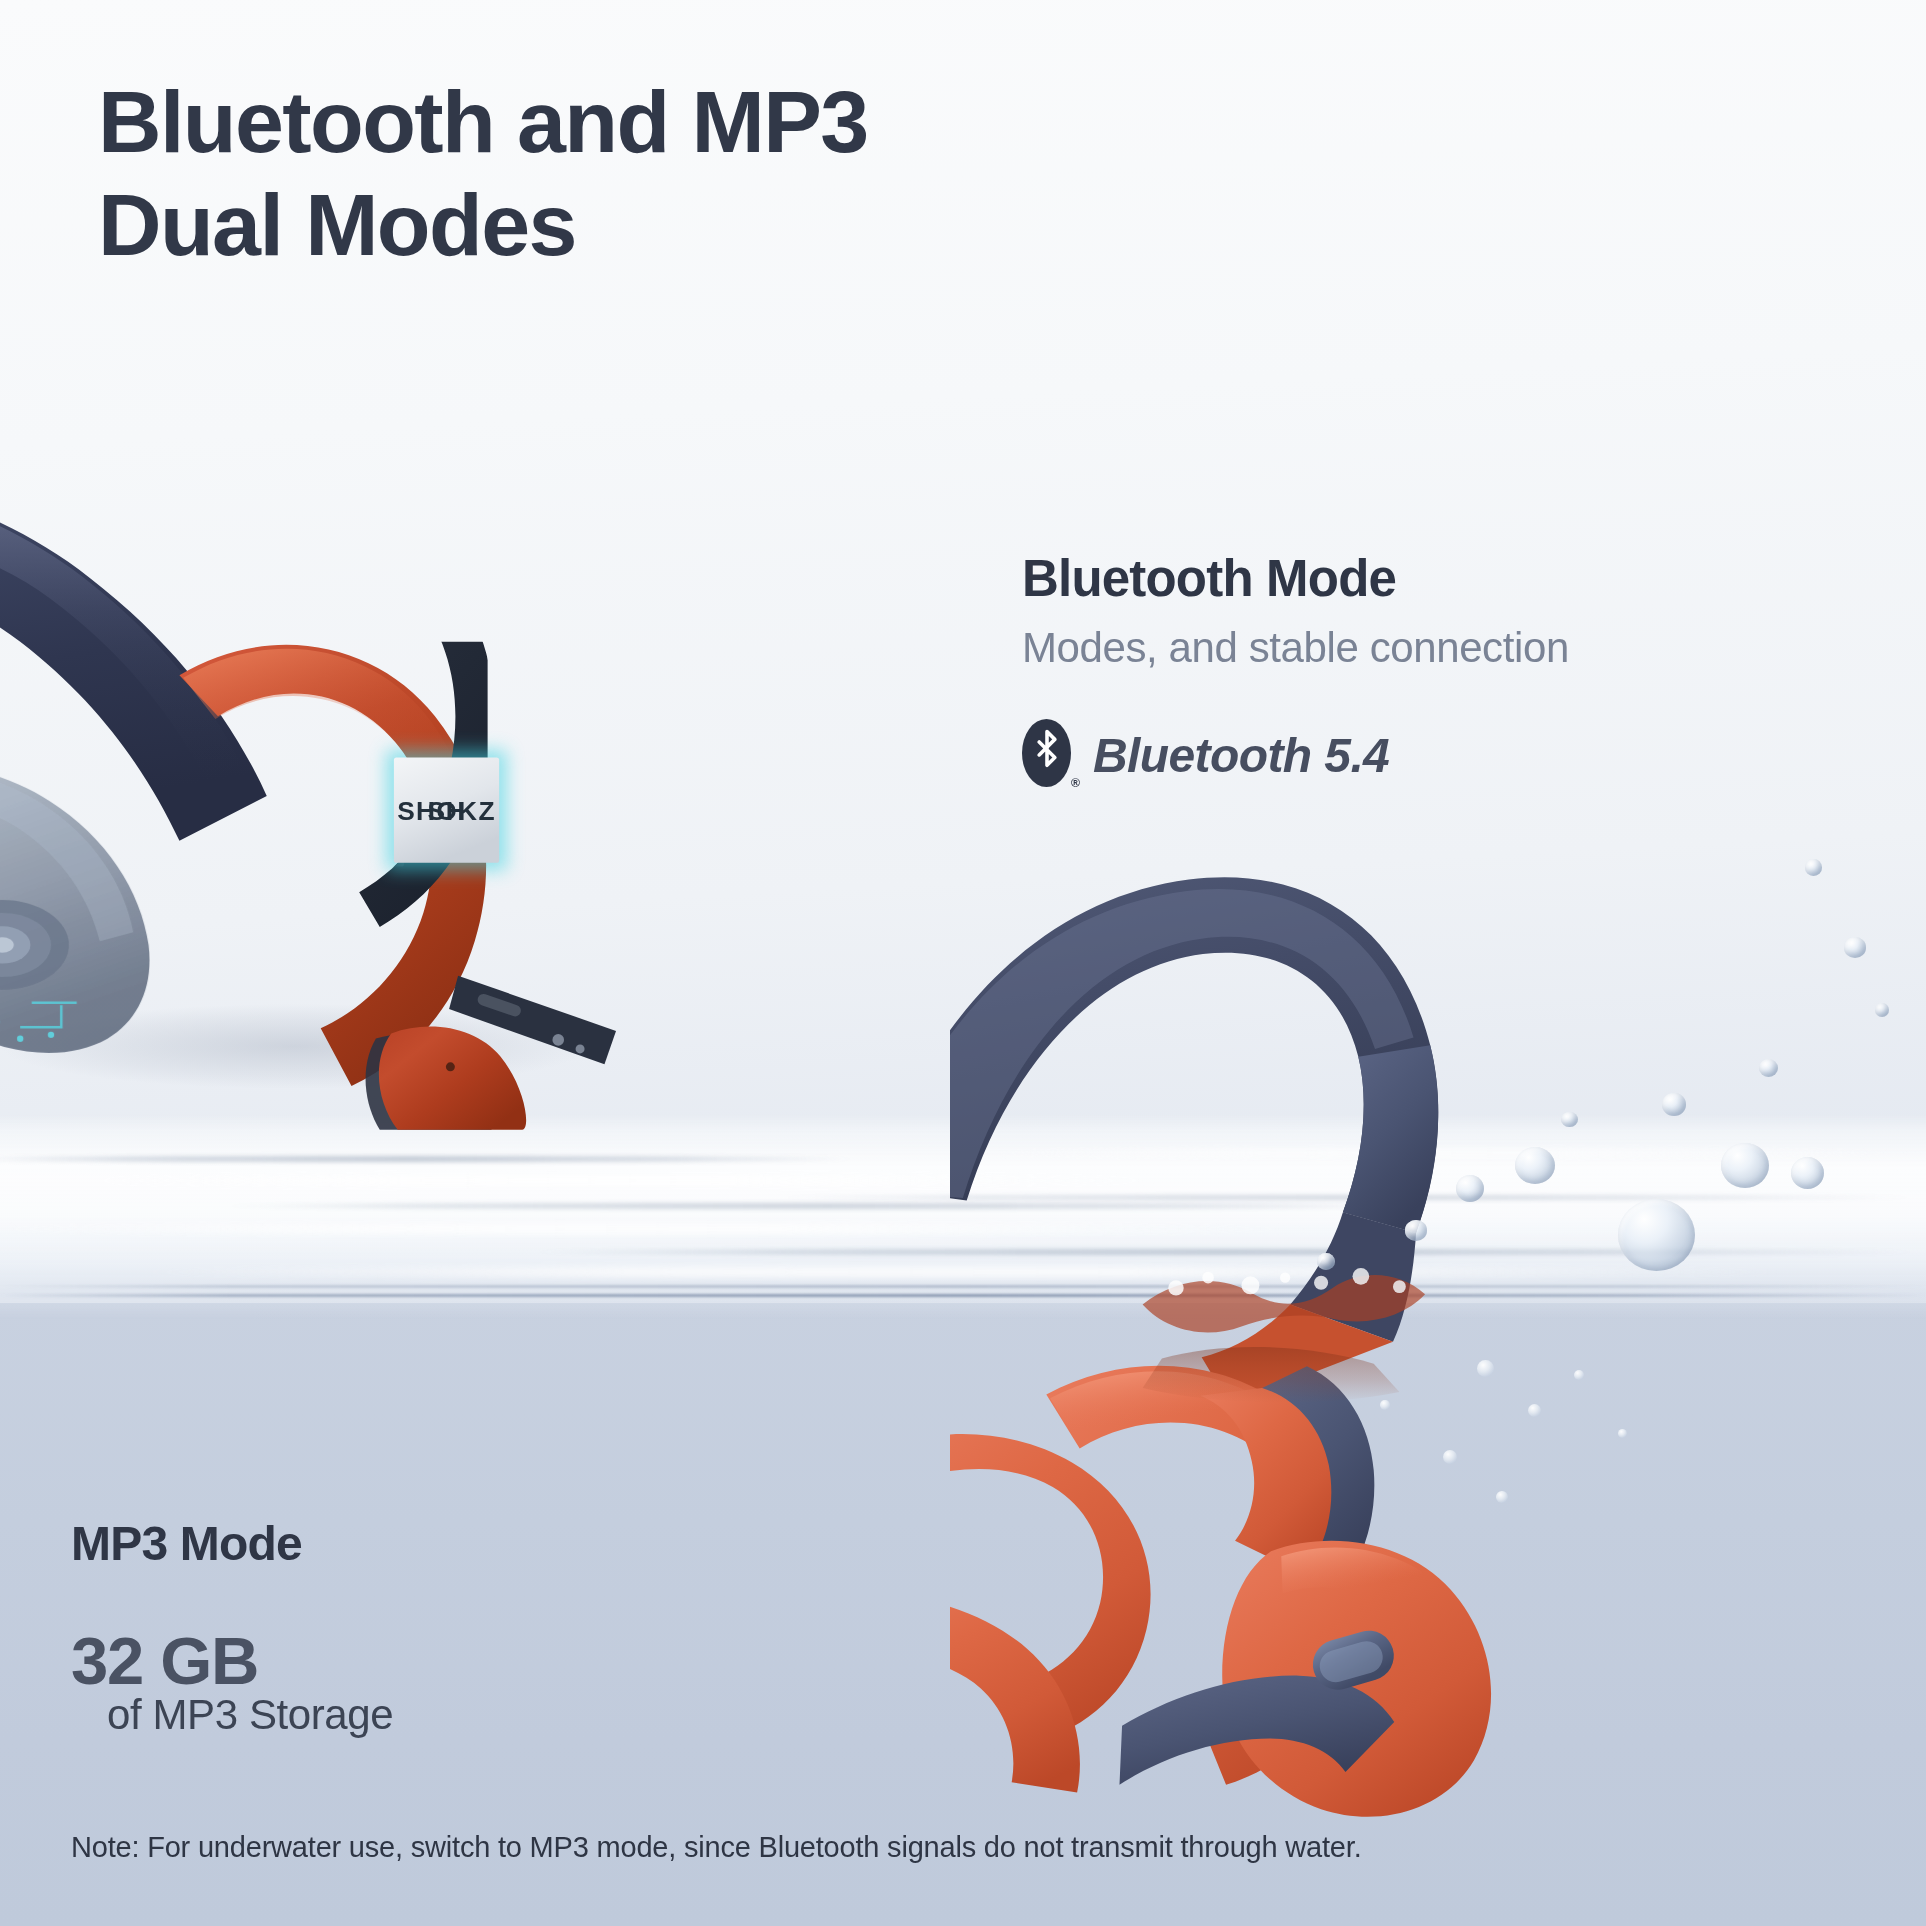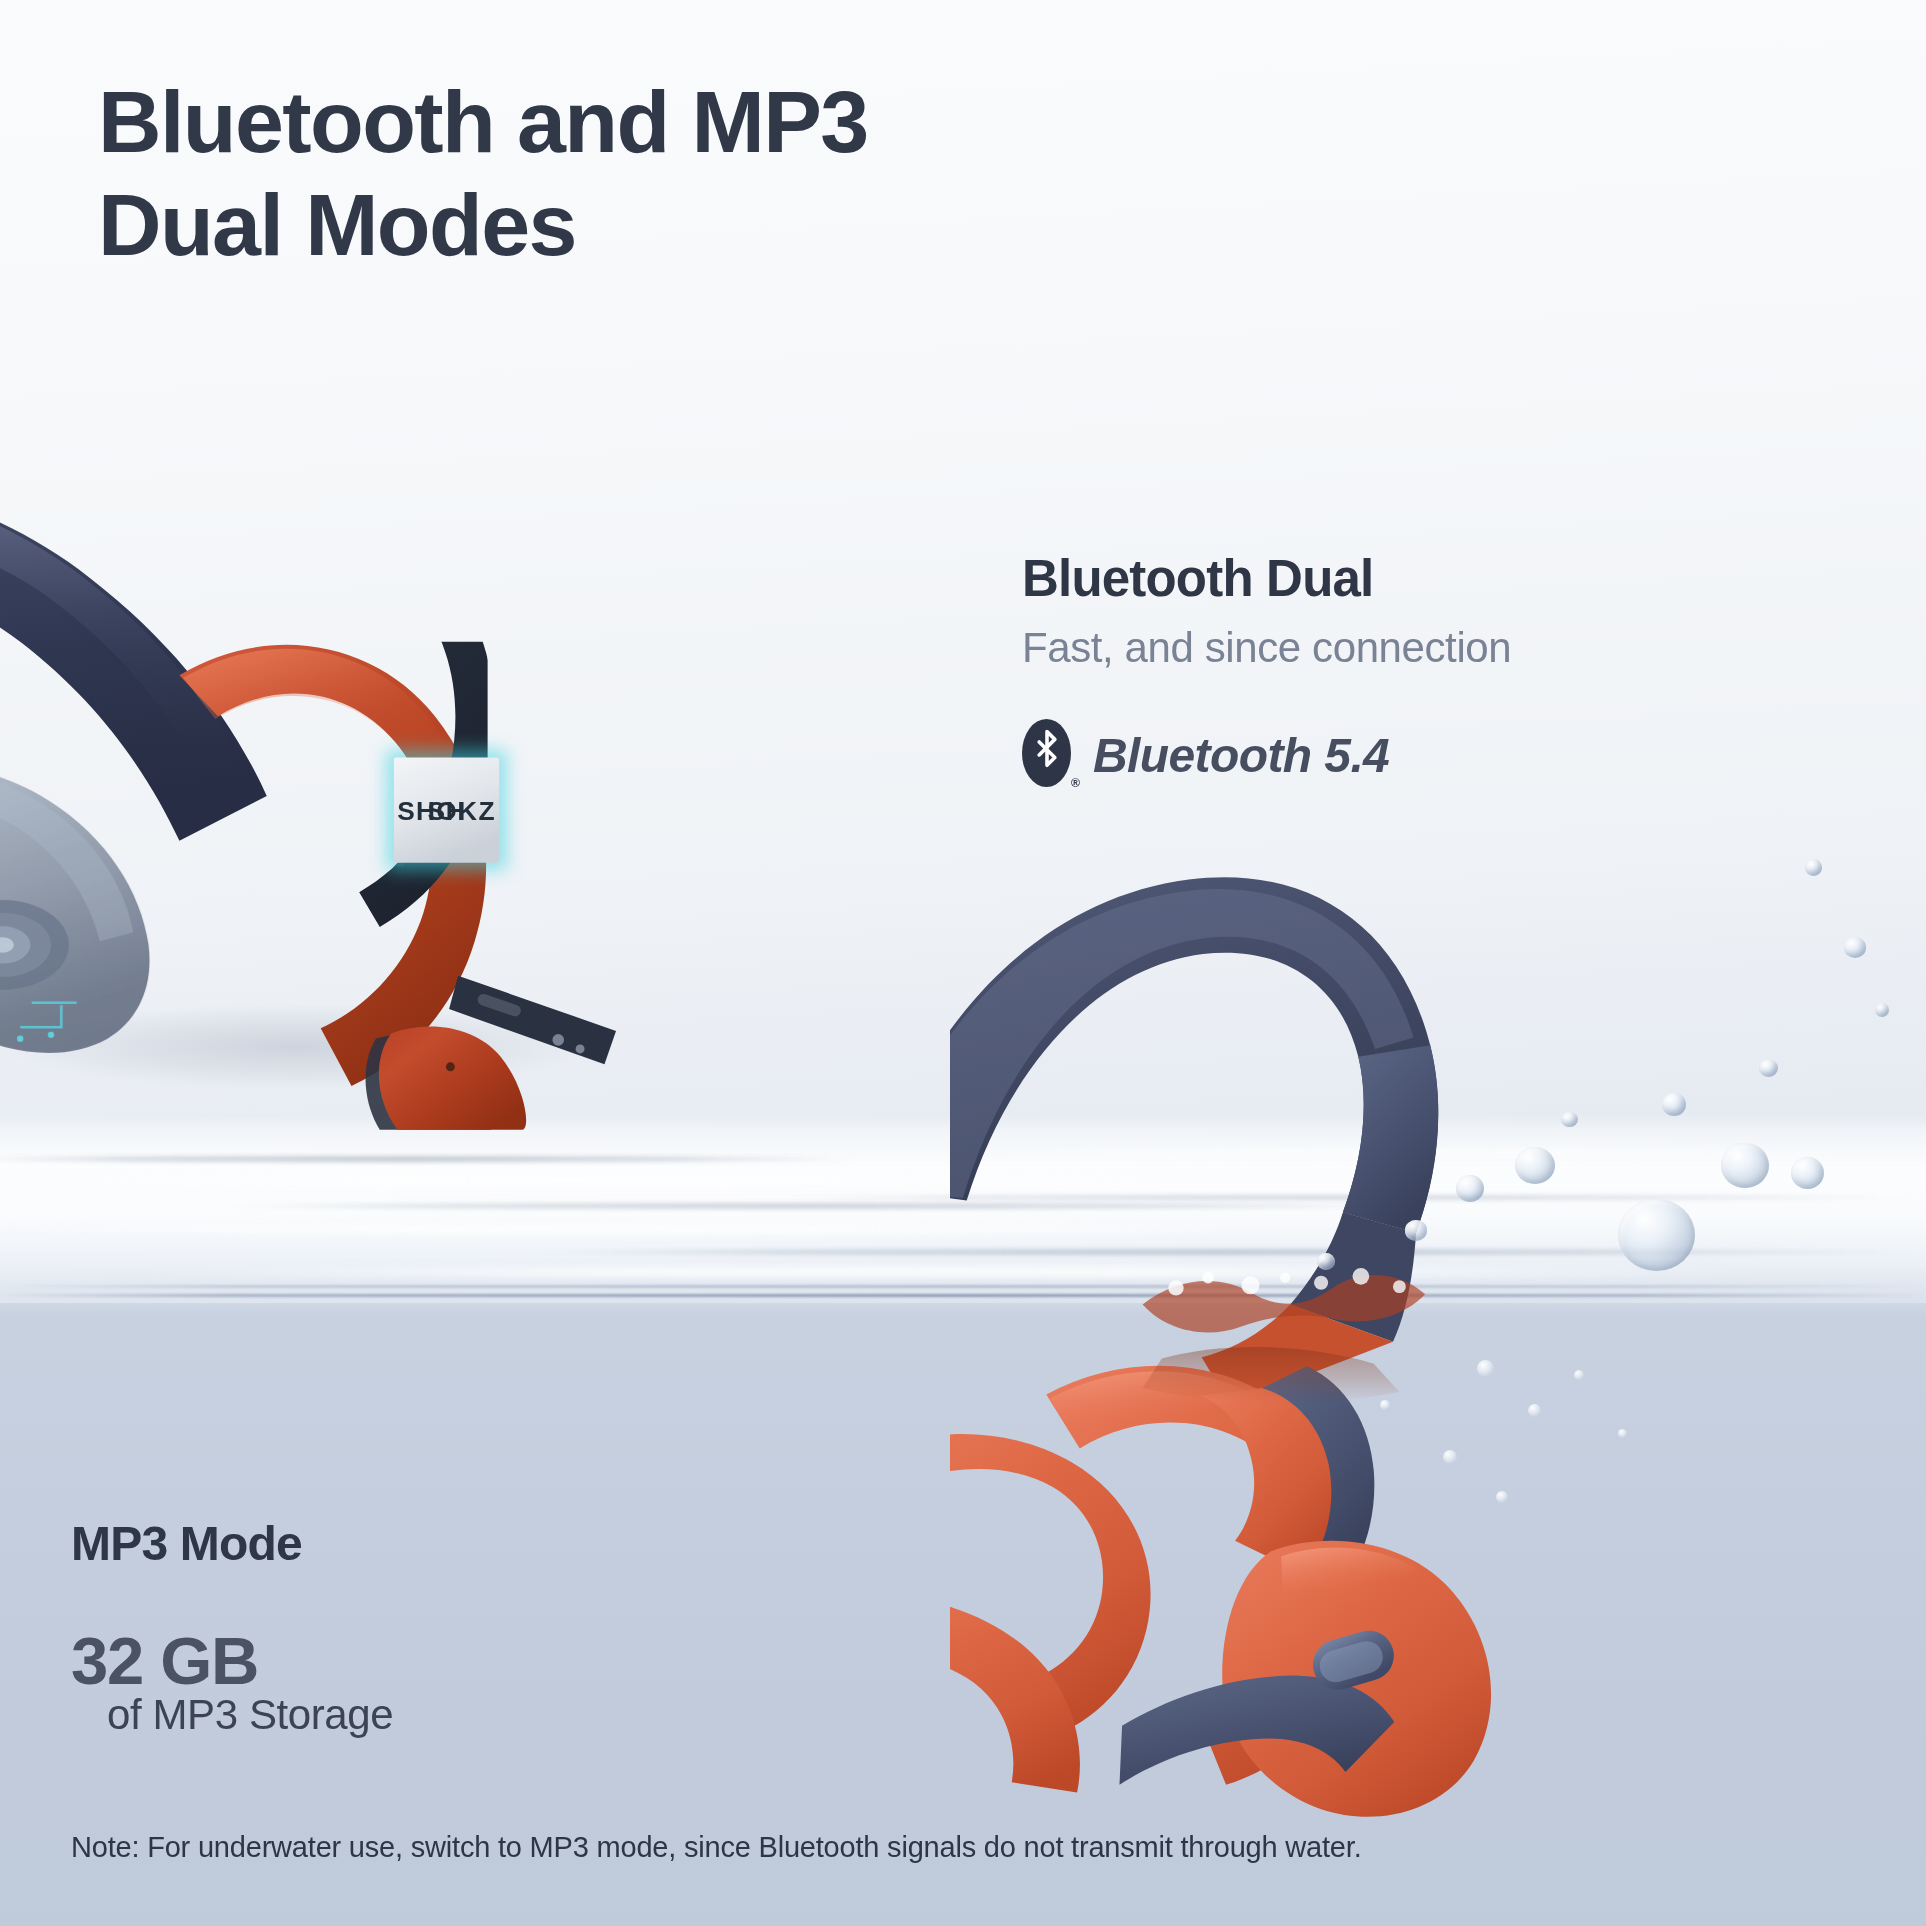--- a/index.html
+++ b/index.html
@@ -402,22 +402,22 @@
 
   <div class="bubble" style="left:1477px;top:1360px;width:16.7px;height:16.7px;"></div>
   <div class="bubble" style="left:1528px;top:1404px;width:13px;height:13px;"></div>
   <div class="bubble" style="left:1574px;top:1370px;width:10.3px;height:10.3px;"></div>
   <div class="bubble" style="left:1443px;top:1450px;width:14px;height:14px;"></div>
   <div class="bubble" style="left:1618px;top:1429px;width:9px;height:9px;"></div>
   <div class="bubble" style="left:1496px;top:1491px;width:11.6px;height:11.6px;"></div>
   <div class="bubble" style="left:1380px;top:1400px;width:9.6px;height:9.6px;"></div>
 
   <div class="bt-block">
-    <div class="bt-title">Bluetooth Dual</div>
-    <div class="bt-sub">Fast, and since connection</div>
+    <div class="bt-title">Bluetooth Mode</div>
+    <div class="bt-sub">Modes, and stable connection</div>
 
     <div class="bt-row">
       <div class="bt-badge">
         <div class="oval"></div>
         <svg width="26" height="48" viewBox="0 0 40 74">
           <path d="M8 20 L32 44 L20 56 L20 4 L32 16 L8 40" fill="none" stroke="#FFFFFF" stroke-width="5.5" stroke-linecap="round" stroke-linejoin="round"></path>
         </svg>
         <span class="reg">®</span>
       </div>
       <div class="bt-ver">Bluetooth 5.4</div>

